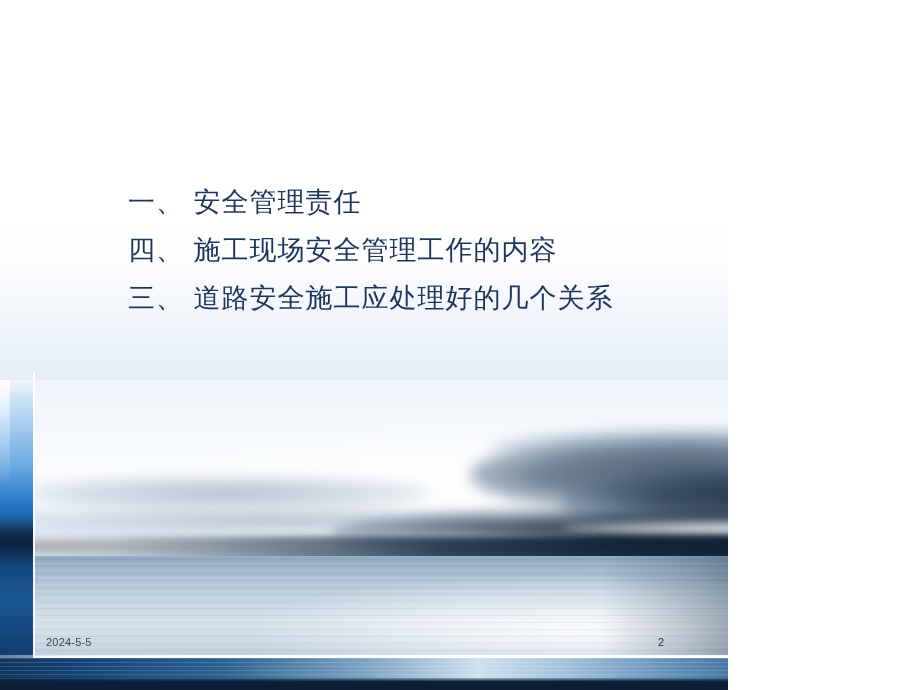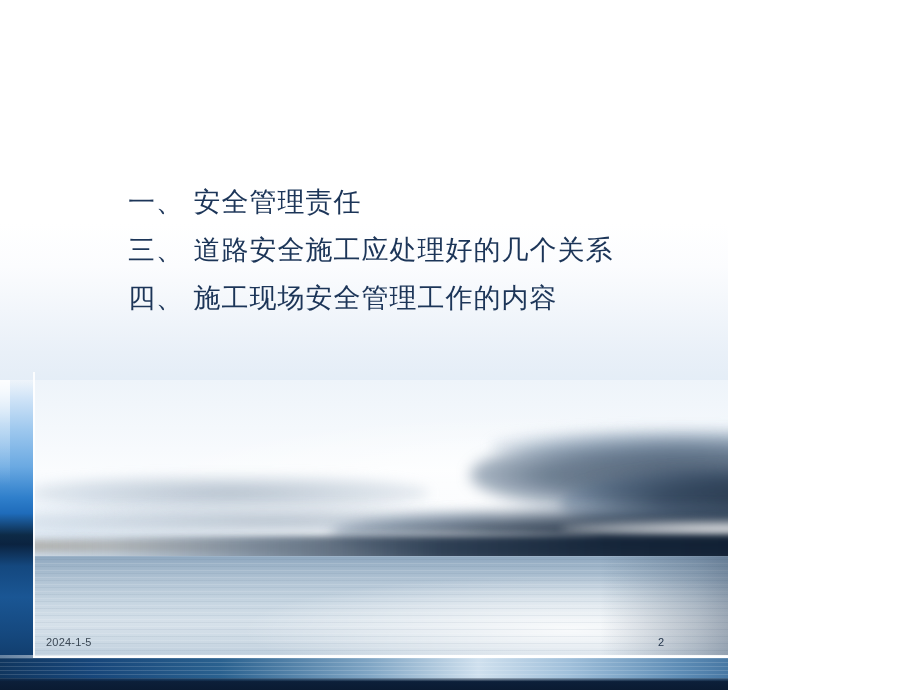--- a/index.html
+++ b/index.html
@@ -476,20 +476,20 @@
     <div class="band-bottom-streaks"></div>
     <div class="band-bottom-dark"></div>
 
     <div class="frame-line frame-v-left"></div>
     <div class="frame-line frame-v-right"></div>
     <div class="frame-line frame-h-bottom"></div>
   </div>
 
   <div class="content">
     <div class="line">一、 安全管理责任</div>
+    <div class="line">四、 施工现场安全管理工作的内容</div>
     <div class="line">三、 道路安全施工应处理好的几个关系</div>
-    <div class="line">四、 施工现场安全管理工作的内容</div>
   </div>
 
-  <div class="footer-date">2024-1-5</div>
+  <div class="footer-date">2024-5-5</div>
   <div class="footer-pageno">2</div>
 
 </div>
 
 </body></html>

